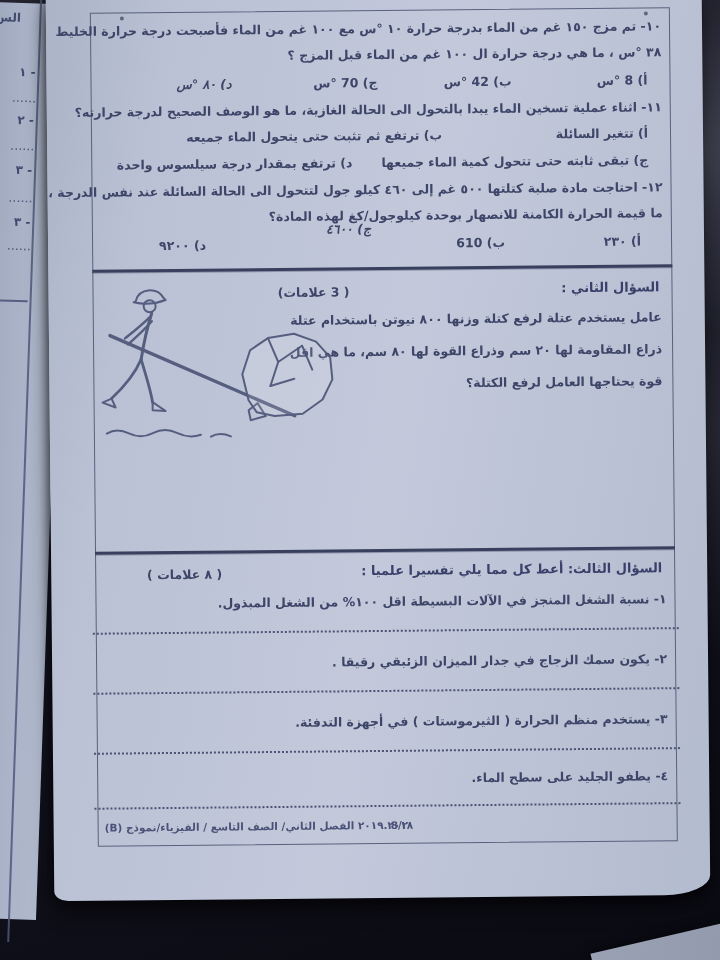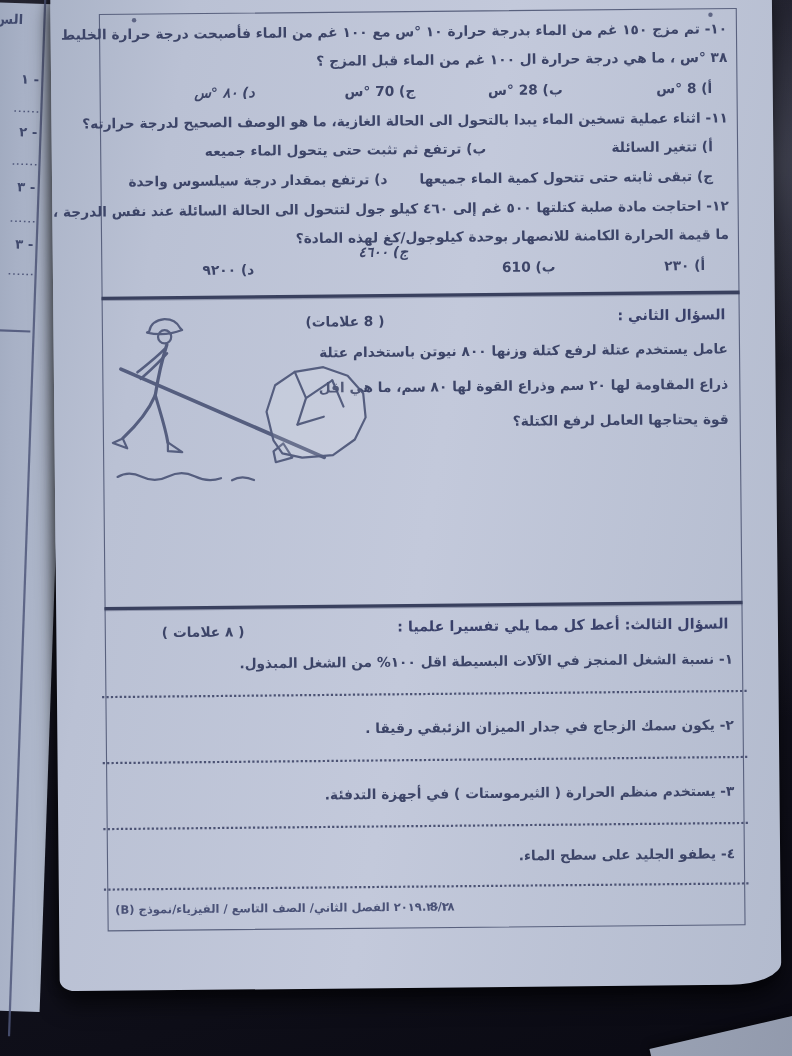--- a/index.html
+++ b/index.html
@@ -73,41 +73,41 @@
 
   <div class="main-page">
     <div class="speck" style="left:74px;top:22px;"></div>
     <div class="speck" style="left:598px;top:22px;"></div>
 
     <div class="frame">
 
       <div class="t" style="right:8px;top:10px;">١٠- تم مزج ١٥٠ غم من الماء بدرجة حرارة ١٠ °س مع ١٠٠ غم من الماء فأصبحت درجة حرارة الخليط</div>
       <div class="t" style="right:8px;top:36px;">٣٨ °س ، ما هي درجة حرارة ال ١٠٠ غم من الماء قبل المزج ؟</div>
       <div class="t" style="right:22px;top:64px;">أ) 8 °س</div>
-      <div class="t" style="right:158px;top:64px;">ب) 28 °س</div>
+      <div class="t" style="right:158px;top:64px;">ب) 42 °س</div>
       <div class="t" style="right:292px;top:64px;">ج) 70 °س</div>
       <div class="t" style="right:438px;top:64px;font-style:italic;">د) ٨٠ °س</div>
 
       <div class="t" style="right:8px;top:91px;">١١- اثناء عملية تسخين الماء يبدا بالتحول الى الحالة الغازية، ما هو الوصف الصحيح لدرجة حرارته؟</div>
       <div class="t" style="right:22px;top:117px;">أ) تتغير السائلة</div>
       <div class="t" style="right:228px;top:117px;">ب) ترتفع ثم تثبت حتى يتحول الماء جميعه</div>
       <div class="t" style="right:22px;top:144px;">ج) تبقى ثابته حتى تتحول كمية الماء جميعها</div>
       <div class="t" style="right:318px;top:144px;">د) ترتفع بمقدار درجة سيلسوس واحدة</div>
 
       <div class="t" style="right:8px;top:171px;">١٢- احتاجت مادة صلبة كتلتها ٥٠٠ غم إلى ٤٦٠ كيلو جول لتتحول الى الحالة السائلة عند نفس الدرجة ،</div>
       <div class="t" style="right:8px;top:197px;">ما قيمة الحرارة الكامنة للانصهار بوحدة كيلوجول/كغ لهذه المادة؟</div>
       <div class="t" style="right:30px;top:225px;">أ) ٢٣٠</div>
       <div class="t" style="right:166px;top:225px;">ب) 610</div>
       <div class="t" style="right:300px;top:210px;font-style:italic;">ج) ٤٦٠٠</div>
-      <div class="t" style="right:440px;top:225px;margin-left:32px;">د) ٩٢٠٠</div>
+      <div class="t" style="right:465px;top:225px;margin-left:32px;">د) ٩٢٠٠</div>
 
       <div class="sep" style="top:256px;"></div>
 
       <div class="t hd" style="right:12px;top:271px;">السؤال الثاني :</div>
-      <div class="t" style="right:322px;top:273px;">( 8 علامات)</div>
+      <div class="t" style="right:322px;top:273px;">( 3 علامات)</div>
       <div class="t" style="right:10px;top:301px;">عامل يستخدم عتلة لرفع كتلة وزنها ٨٠٠ نيوتن باستخدام عتلة</div>
       <div class="t" style="right:10px;top:333px;">ذراع المقاومة لها ٢٠ سم وذراع القوة لها ٨٠ سم، ما هي اقل</div>
       <div class="t" style="right:10px;top:365px;">قوة يحتاجها العامل لرفع الكتلة؟</div>
 
       <svg class="illu" width="240" height="182" viewBox="0 0 240 182" fill="none" stroke="#4d5678" stroke-width="2" stroke-linecap="round" stroke-linejoin="round" opacity="0.92">
 
         <path d="M12 52 L196 134" stroke-width="3.4"></path>
 
         <path d="M38 18 Q40 8 52 7 Q62 7 66 15 L68 17 Q52 23 36 19 Z"></path>
         <circle cx="52" cy="23" r="6"></circle>

